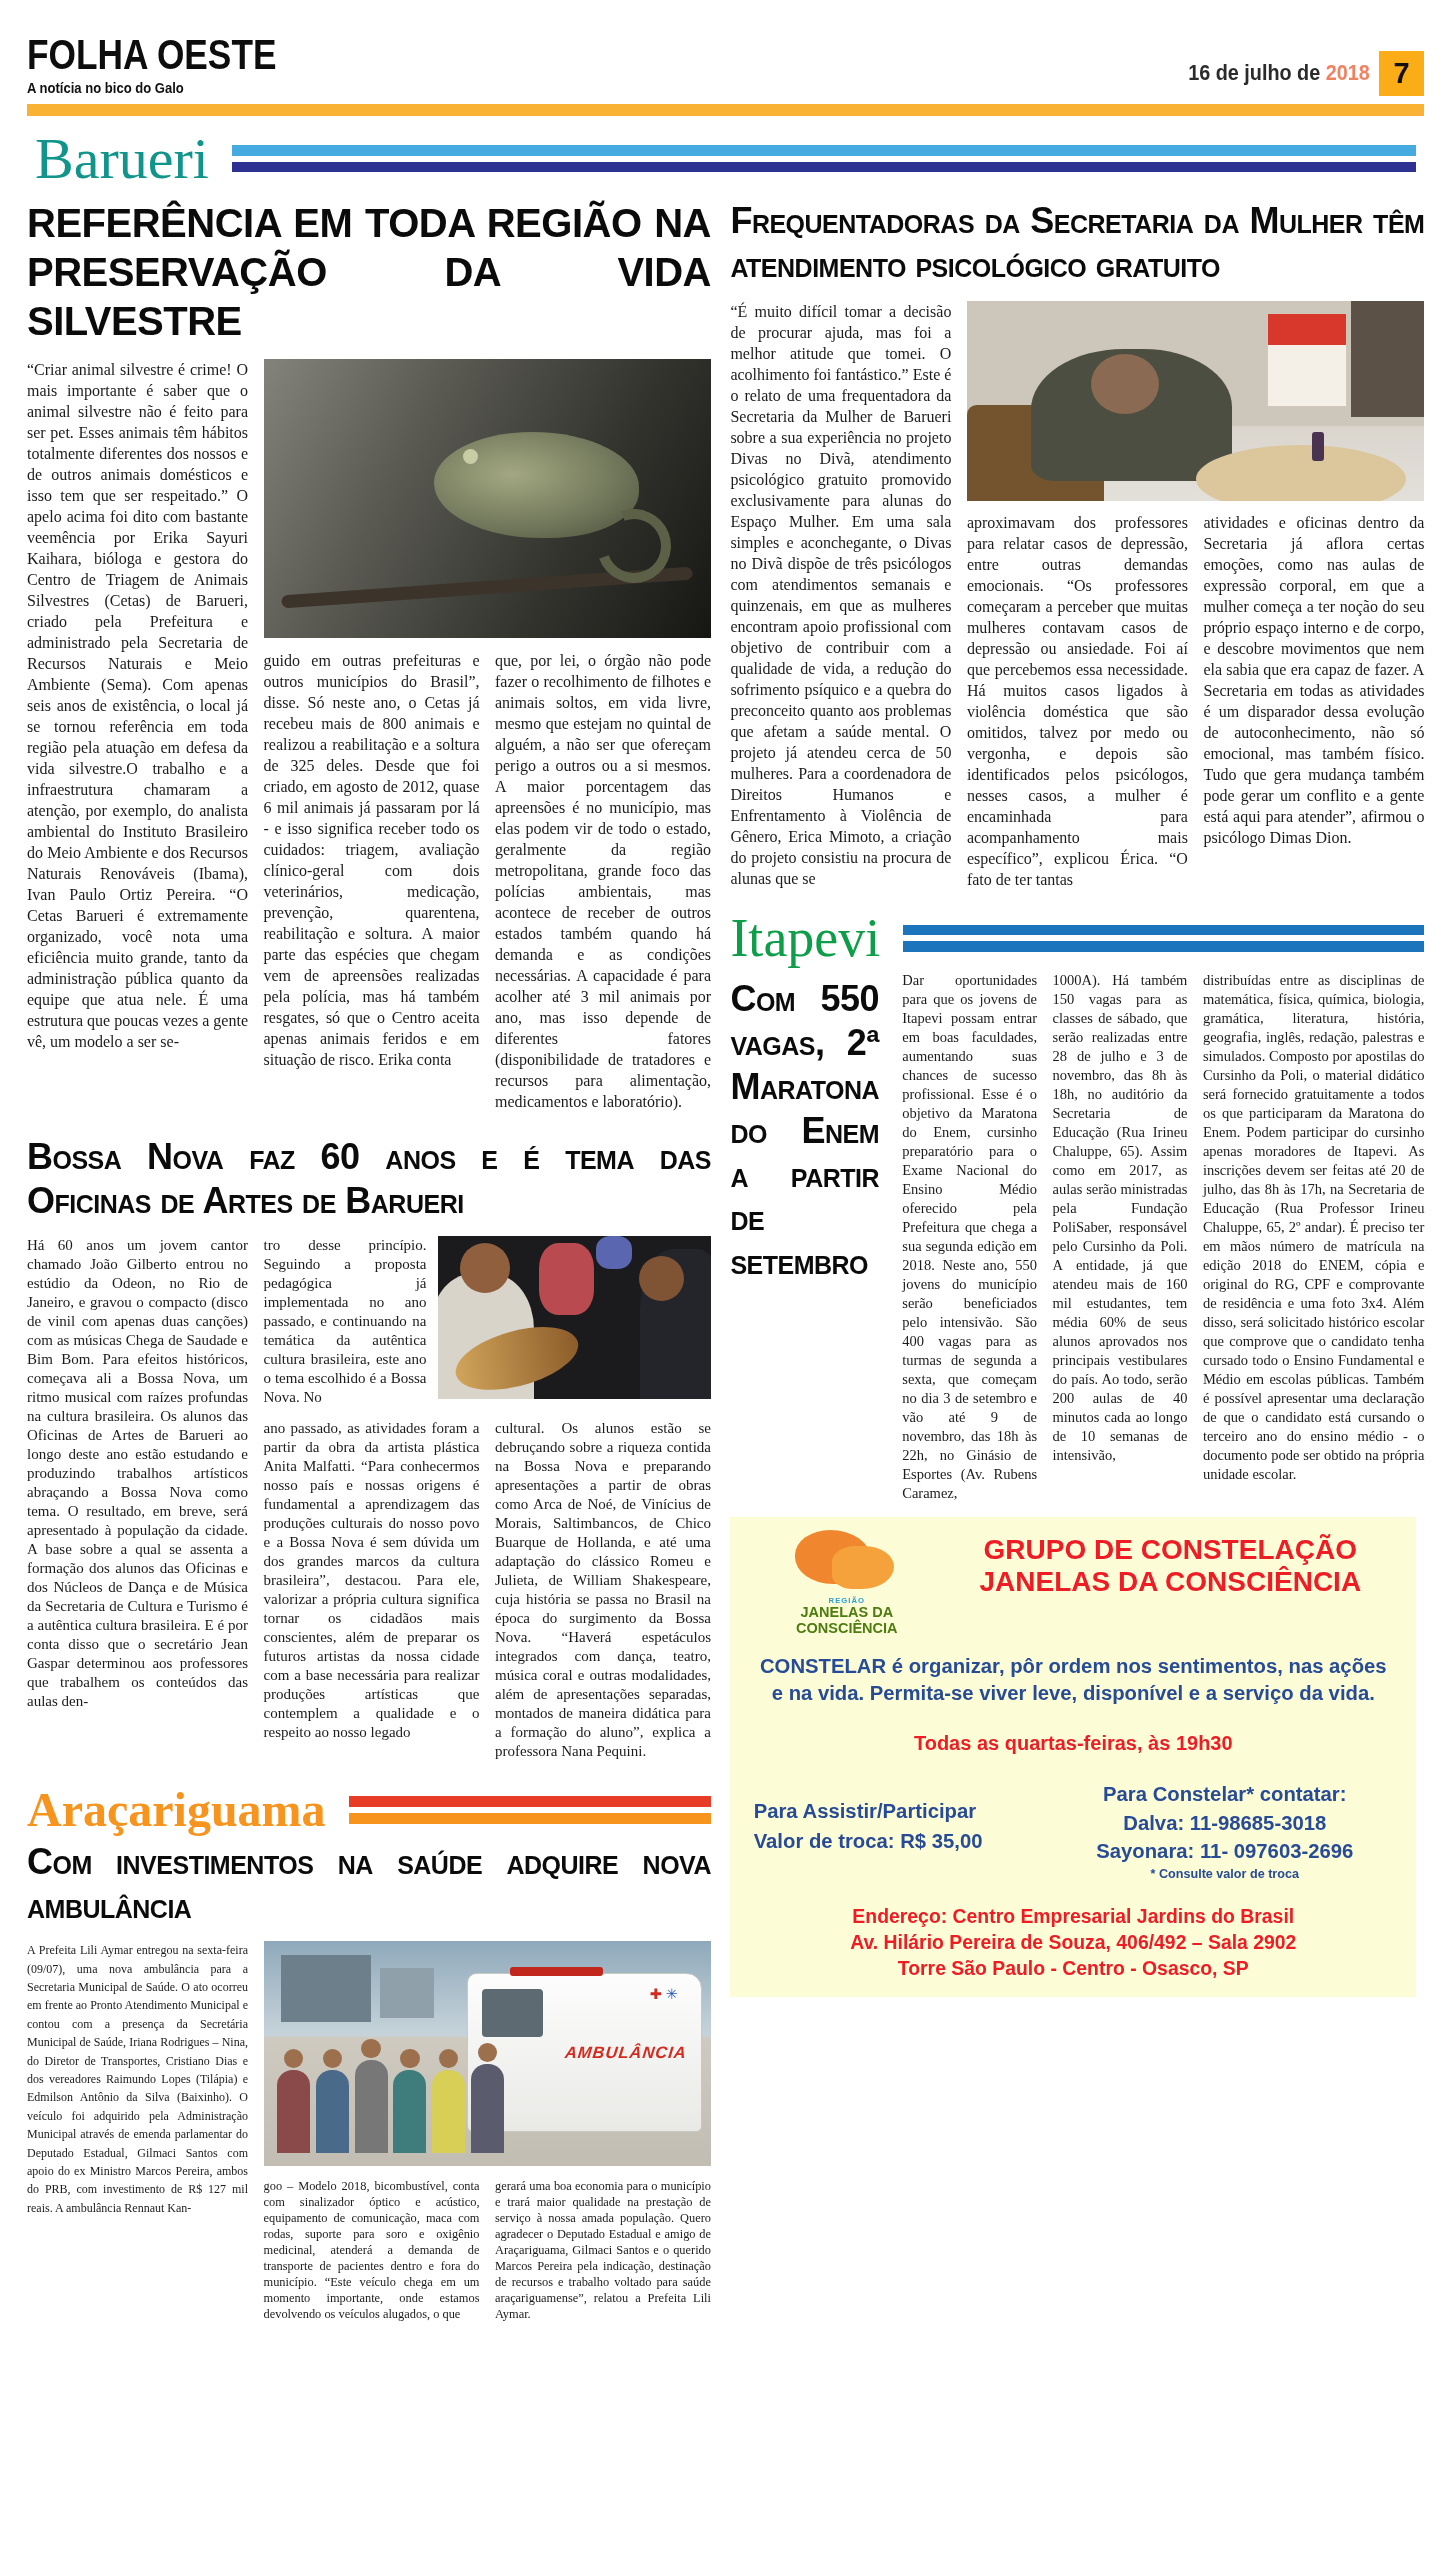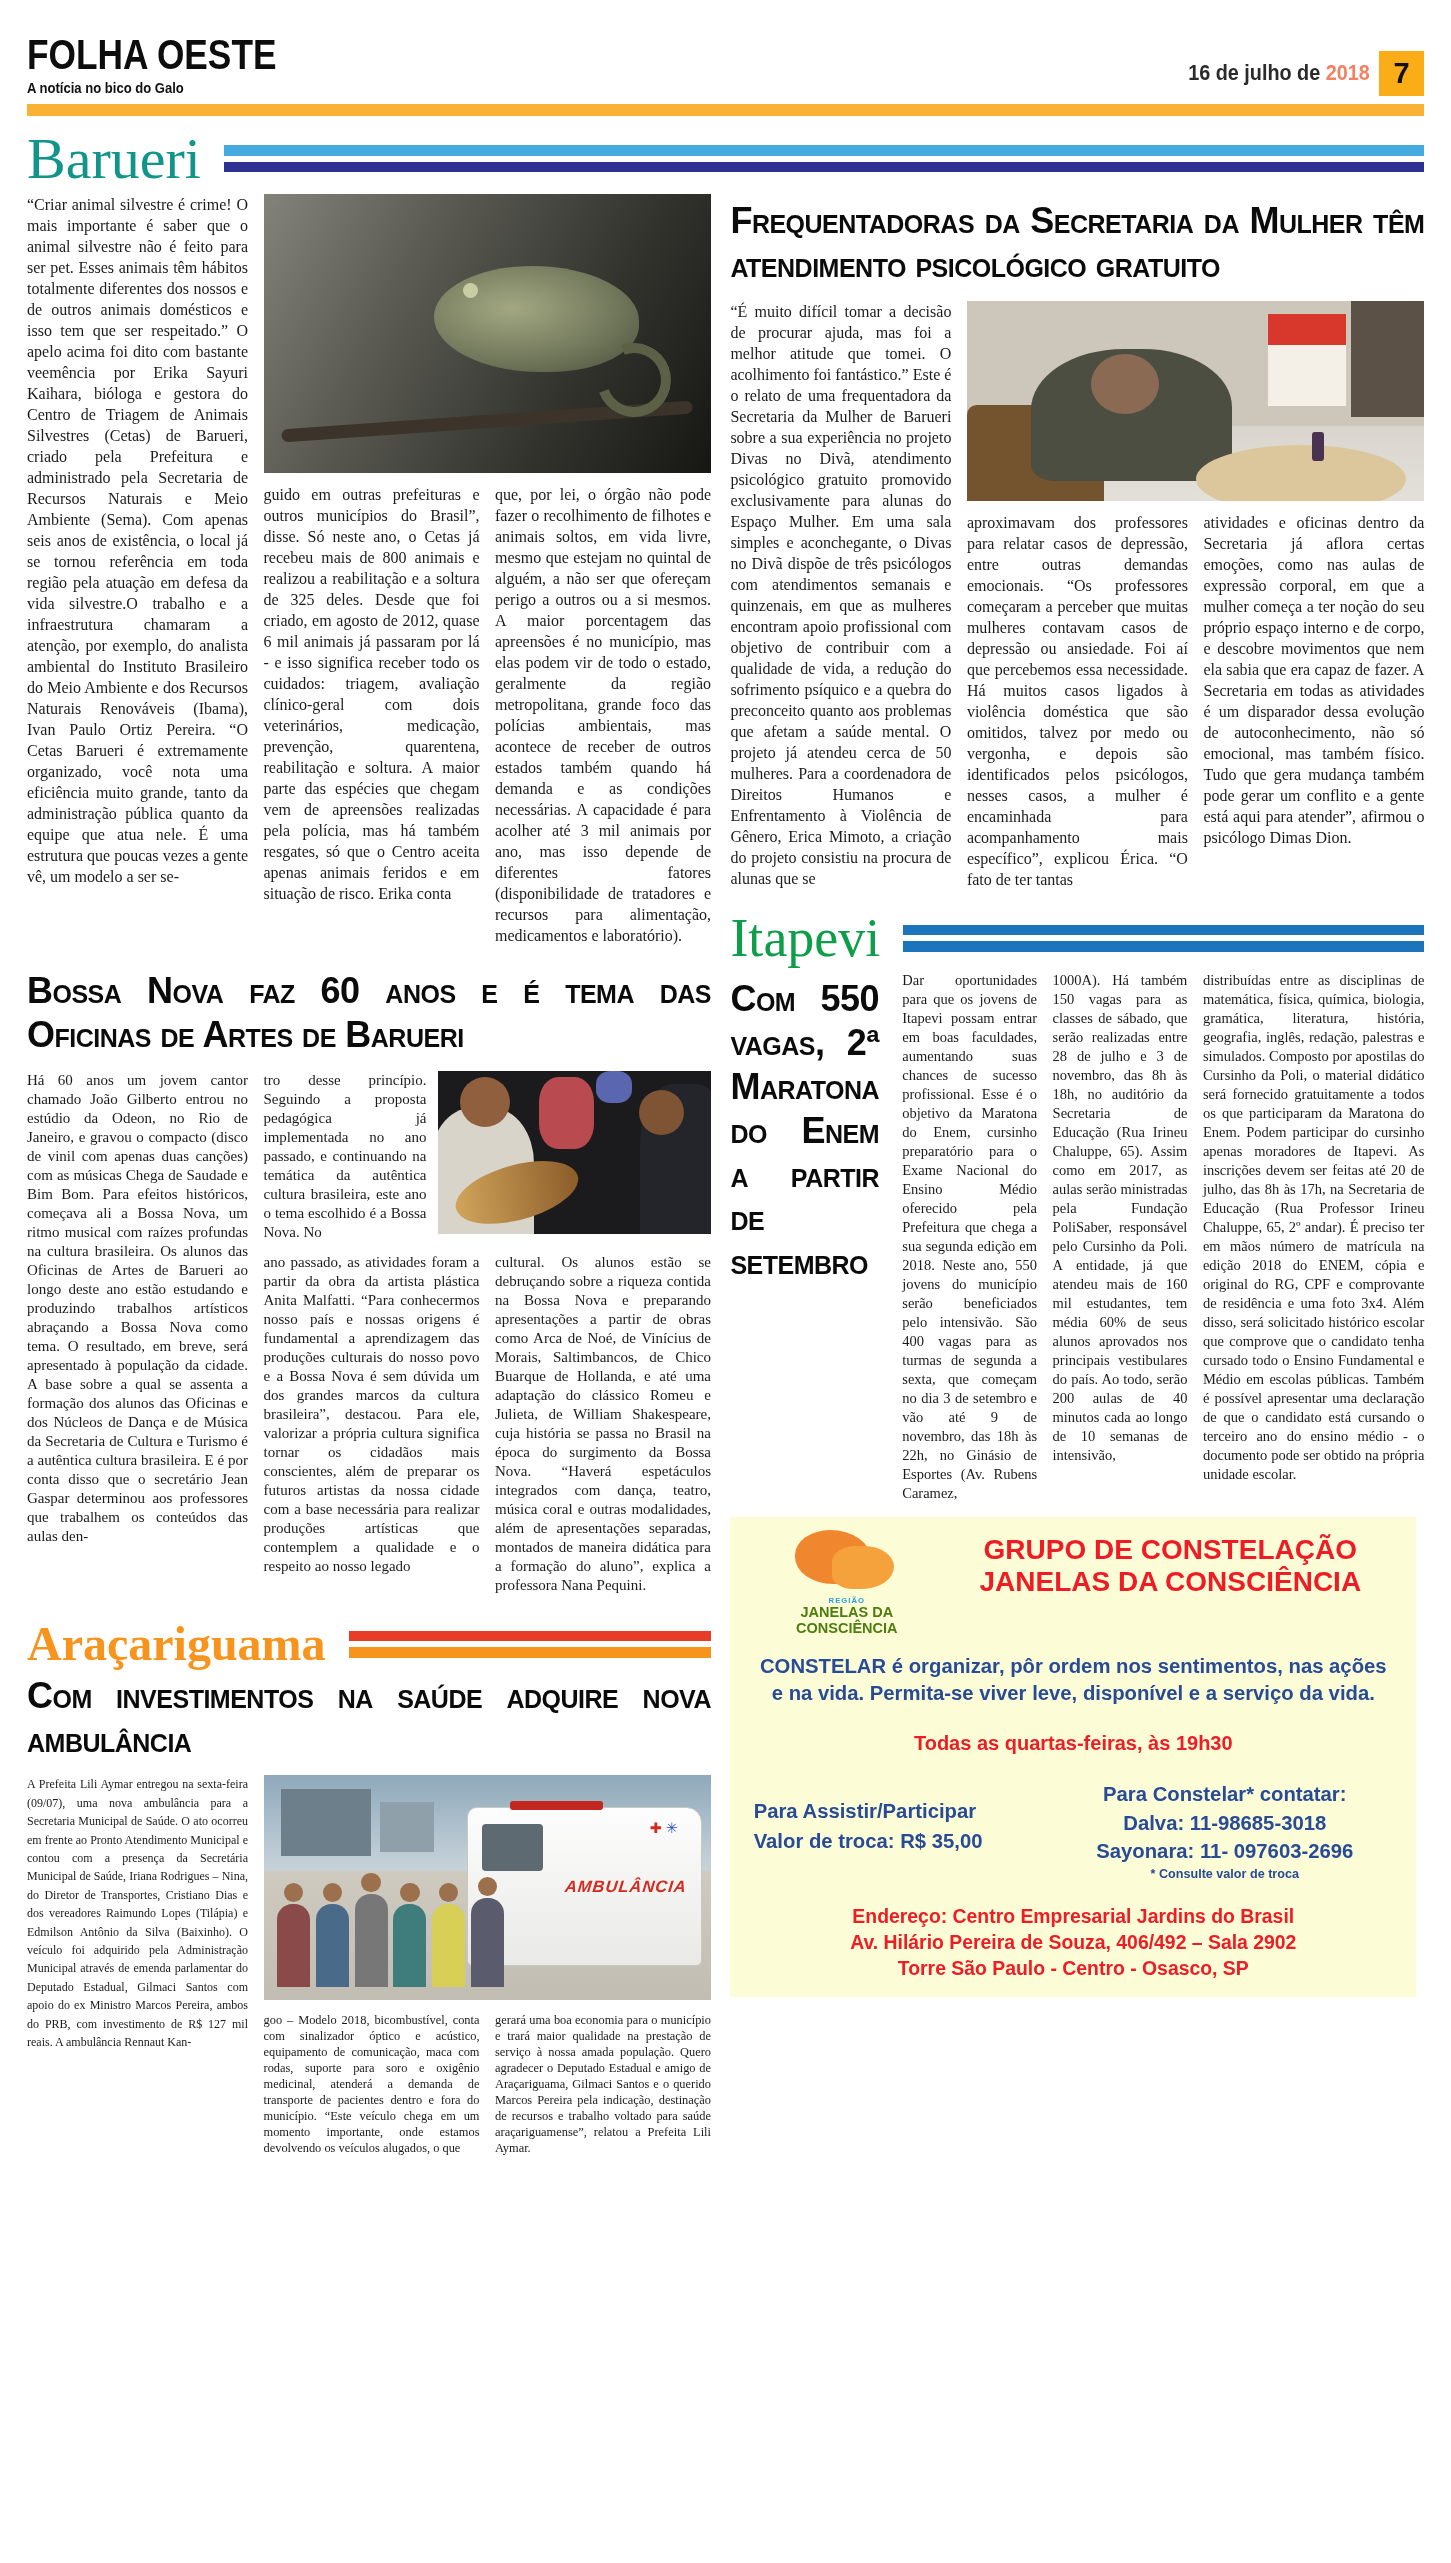--- a/index.html
+++ b/index.html
@@ -1,18 +1,18 @@
 <!DOCTYPE html>
 <html lang="pt"><head>
 <meta charset="utf-8">
 <style>
   html,body{margin:0;padding:0;background:#ffffff;}
   .page{position:relative;width:1451px;height:2563px;overflow:hidden;background:#ffffff;
         font-family:"Liberation Serif", serif;color:#1b1b1b;}
-  .inner{padding:0 27px;}
+  .inner{padding:0 35px;}
 
   
   .header{padding:33px 27px 0 27px;}
   .mast-row{display:flex;justify-content:space-between;align-items:flex-end;}
   .mast-title{font-family:"Liberation Sans",sans-serif;font-weight:800;font-size:43px;color:#0d0d0d;
               letter-spacing:0px;transform:scaleX(.82);transform-origin:left bottom;line-height:1;}
   .mast-tagline{font-family:"Liberation Sans",sans-serif;font-weight:700;font-size:14.5px;color:#111;
                 margin-top:3.9px;transform:scaleX(.9);transform-origin:left top;}
   .mast-right{display:flex;align-items:center;gap:9.7px;}
   .mast-date{font-family:"Liberation Sans",sans-serif;font-weight:700;font-size:22px;color:#2b2b2b;
@@ -182,20 +182,21 @@
         <div class="bar lblue"></div>
         <div class="bar navy"></div>
       </div>
     </div>
   </div>
 
   <div class="halves">
 
     <div class="half left">
 
+      <h1 class="headline caps">REFERÊNCIA EM TODA REGIÃO NA PRESERVAÇÃO DA VIDA SILVESTRE</h1>
       <div class="art-row">
         <div class="col c-std art-col1">“Criar animal silvestre é crime! O mais importante é saber que o animal silvestre não é feito para ser pet. Esses animais têm hábitos totalmente diferentes dos nossos e de outros animais domésticos e isso tem que ser respeitado.” O apelo acima foi dito com bastante veemência por Erika Sayuri Kaihara, bióloga e gestora do Centro de Triagem de Animais Silvestres (Cetas) de Barueri, criado pela Prefeitura e administrado pela Secretaria de Recursos Naturais e Meio Ambiente (Sema). Com apenas seis anos de existência, o local já se tornou referência em toda região pela atuação em defesa da vida silvestre.O trabalho e a infraestrutura chamaram a atenção, por exemplo, do analista ambiental do Instituto Brasileiro do Meio Ambiente e dos Recursos Naturais Renováveis (Ibama), Ivan Paulo Ortiz Pereira. “O Cetas Barueri é extremamente organizado, você nota uma eficiência muito grande, tanto da administração pública quanto da equipe que atua nele. É uma estrutura que poucas vezes a gente vê, um modelo a ser se-</div>
         <div class="art-right">
           <div class="photo ph-cham">
             <div class="cham-branch"></div>
             <div class="cham-body"></div>
             <div class="cham-eye"></div>
             <div class="cham-tail"></div>
           </div>
           <div class="two">

